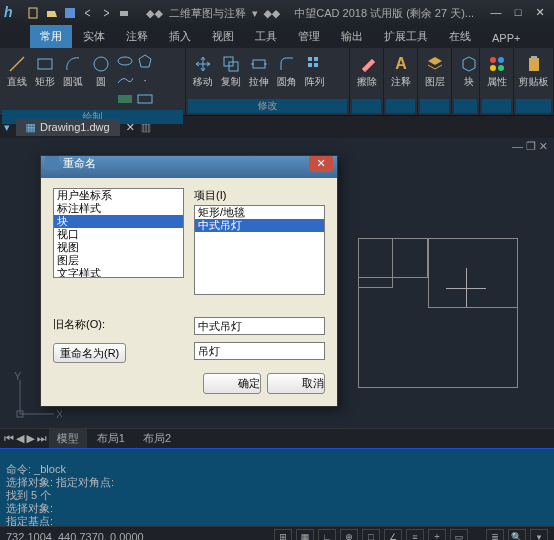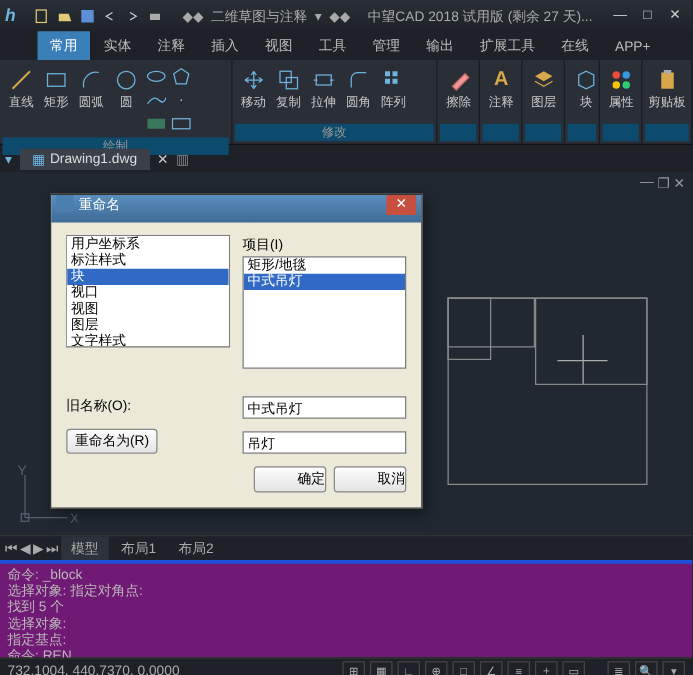--- a/index.html
+++ b/index.html
@@ -31,21 +31,21 @@
 .crosshair{position:absolute;top:150px;left:466px;pointer-events:none}
 .crosshair:before,.crosshair:after{content:'';position:absolute;background:#aaa}
 .crosshair:before{width:40px;height:1px;left:-20px}
 .crosshair:after{width:1px;height:40px;top:-20px}
 .ucs{position:absolute;bottom:6px;left:12px;color:#667}
 .rect-drawing{position:absolute;left:358px;top:100px}
 .rect-drawing div{position:absolute;border:1px solid #888}
 .layout-tabs{height:20px;background:#1e2228;display:flex;align-items:center;padding:0 4px;gap:2px;border-top:1px solid #333;color:#aaa;font-size:10px}
 .ltab{padding:2px 8px}
 .ltab.active{background:#2d323a}
-.cmd-area{height:78px;background:#701a75;border-top:3px solid #1d4ed8;padding:3px 6px;color:#b8b8b8;font-size:11px;line-height:13px;overflow:hidden}
+.cmd-area{height:78px;background:#0c4a6e;border-top:1px solid #1d4ed8;padding:14px 6px;color:#b8b8b8;font-size:11px;line-height:13px;overflow:hidden}
 .statusbar{height:20px;background:#1e2228;display:flex;align-items:center;padding:0 6px;gap:4px;color:#aaa;font-size:10px;border-top:1px solid #333}
 .sb-coords{flex:0 0 auto;margin-right:auto}
 .sb-btn{width:18px;height:16px;border:1px solid #444;display:flex;align-items:center;justify-content:center;font-size:9px}
 
 .dialog{position:absolute;left:40px;top:155px;width:298px;background:#ece9d8;border:1px solid #333;box-shadow:3px 3px 12px rgba(0,0,0,.5);z-index:100}
 .dlg-title{height:22px;background:linear-gradient(#5b8fbf,#3d6a96);display:flex;align-items:flex-start;padding:0 4px;color:#fff;font-size:11px}
 .dlg-title-icon{width:14px;height:14px;margin-right:4px}
 .dlg-close{margin-left:auto;width:24px;height:16px;background:#c74f3f;color:#fff;text-align:center;line-height:14px;border-radius:2px}
 .dlg-body{padding:10px 12px 12px;color:#000}
 .dlg-row{display:flex;gap:10px}
@@ -427,21 +427,21 @@
       </div>
     </div>
     <div class="dlg-row" style="margin-top:22px;align-items:flex-start">
       <div class="dlg-col">
         <div class="dlg-label">旧名称(O):</div>
       </div>
       <div class="dlg-col">
         <input class="txtbox" value="中式吊灯" style="">
       </div>
     </div>
-    <div class="dlg-row" style="margin-top:4px;align-items:flex-end">
+    <div class="dlg-row" style="margin-top:4px;align-items:center">
       <div class="dlg-col">
         <button class="rename-btn">重命名为(R)</button>
       </div>
       <div class="dlg-col">
         <input class="txtbox" value="吊灯" style="">
       </div>
     </div>
     <div class="dlg-btns">
       <button class="dlg-btn">确定</button>
       <button class="dlg-btn">取消</button>

